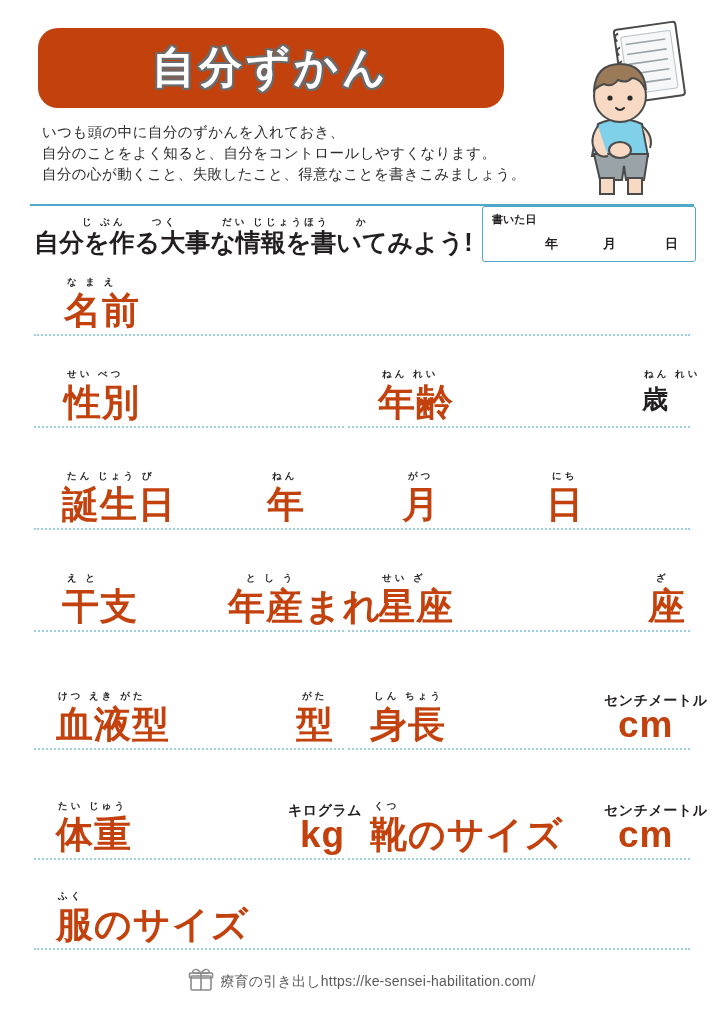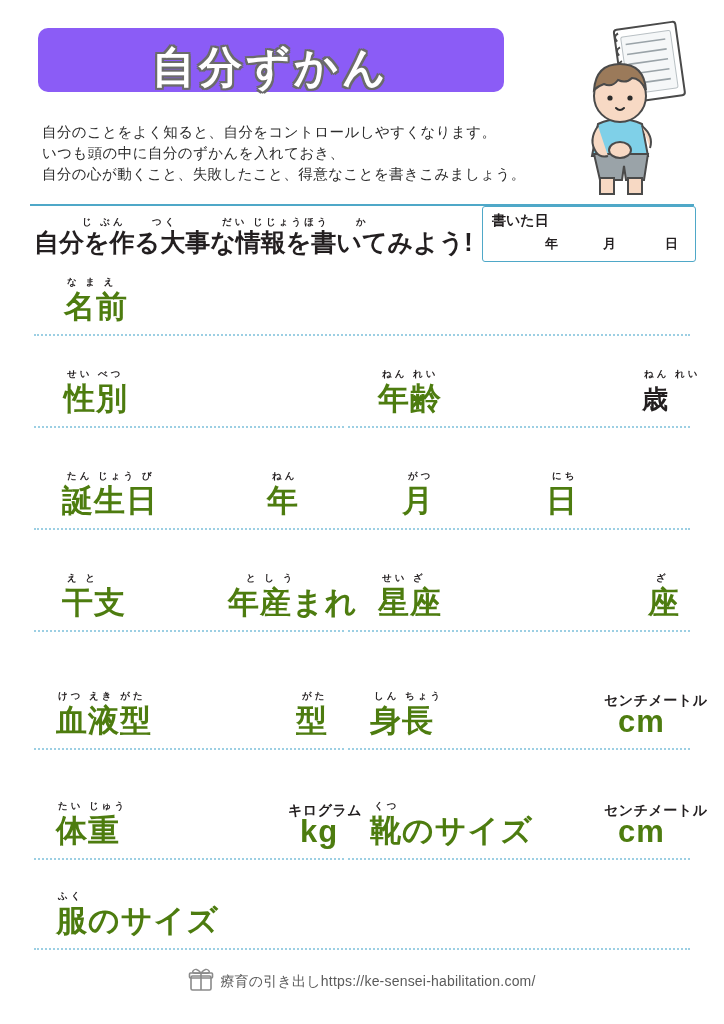--- a/index.html
+++ b/index.html
@@ -22,23 +22,23 @@
     width: 724px;
     height: 1024px;
   }
 
   
   .title-banner {
     position: absolute;
     left: 38px;
     top: 28px;
     width: 466px;
-    height: 64px;
-    background: #8b5cf6;
-    border-radius: 10px;
+    height: 80px;
+    background: #c2410c;
+    border-radius: 20px;
   }
   .title-text {
     position: absolute;
     left: 0;
     top: 0;
     width: 466px;
     height: 80px;
     display: flex;
     align-items: center;
     justify-content: center;
@@ -121,21 +121,21 @@
     width: 212px;
     height: 54px;
     border: 1.5px solid #4fa8c8;
     border-radius: 3px;
     background: #ffffff;
   }
   .date-box .dlabel {
     position: absolute;
     left: 9px;
     top: 5px;
-    font-size: 14px;
+    font-size: 11px;
     font-weight: bold;
     color: #231f20;
   }
   .date-box .dunit {
     position: absolute;
     top: 28px;
     font-size: 13px;
     font-weight: bold;
     color: #231f20;
   }
@@ -149,24 +149,24 @@
     left: 34px;
     width: 656px;
   }
   .dotline {
     position: absolute;
     height: 0;
     border-bottom: 2.5px dotted #9ccfe3;
   }
   .big {
     position: absolute;
-    font-size: 31px;
+    font-size: 37px;
     font-weight: bold;
     letter-spacing: 1px;
-    color: #4d7c0f;
+    color: #c2410c;
     white-space: nowrap;
   }
   .unit {
     position: absolute;
     font-size: 26px;
     font-weight: bold;
     color: #231f20;
     white-space: nowrap;
   }
   .unit-small {
@@ -199,22 +199,22 @@
 </head>
 <body>
 
 <div class="page">
 
   <div class="title-banner">
     <div class="title-text">自分ずかん</div>
   </div>
 
   <div class="intro">
+    <div>いつも頭の中に自分のずかんを入れておき、</div>
     <div>自分のことをよく知ると、自分をコントロールしやすくなります。</div>
-    <div>いつも頭の中に自分のずかんを入れておき、</div>
     <div>自分の心が動くこと、失敗したこと、得意なことを書きこみましょう。</div>
   </div>
 
   <div class="illust">
     <svg width="170" height="182" viewBox="0 0 170 182" xmlns="http://www.w3.org/2000/svg">
 
       <g transform="rotate(-8 105 42)">
         <rect x="78" y="8" width="62" height="74" rx="3" fill="#ffffff" stroke="#4a4a4a" stroke-width="2"></rect>
         <rect x="84" y="16" width="50" height="58" rx="2" fill="#f5f7f8" stroke="#b9c0c4" stroke-width="1"></rect>
         <line x1="88" y1="24" x2="128" y2="24" stroke="#9aa3a8" stroke-width="1.6"></line>

